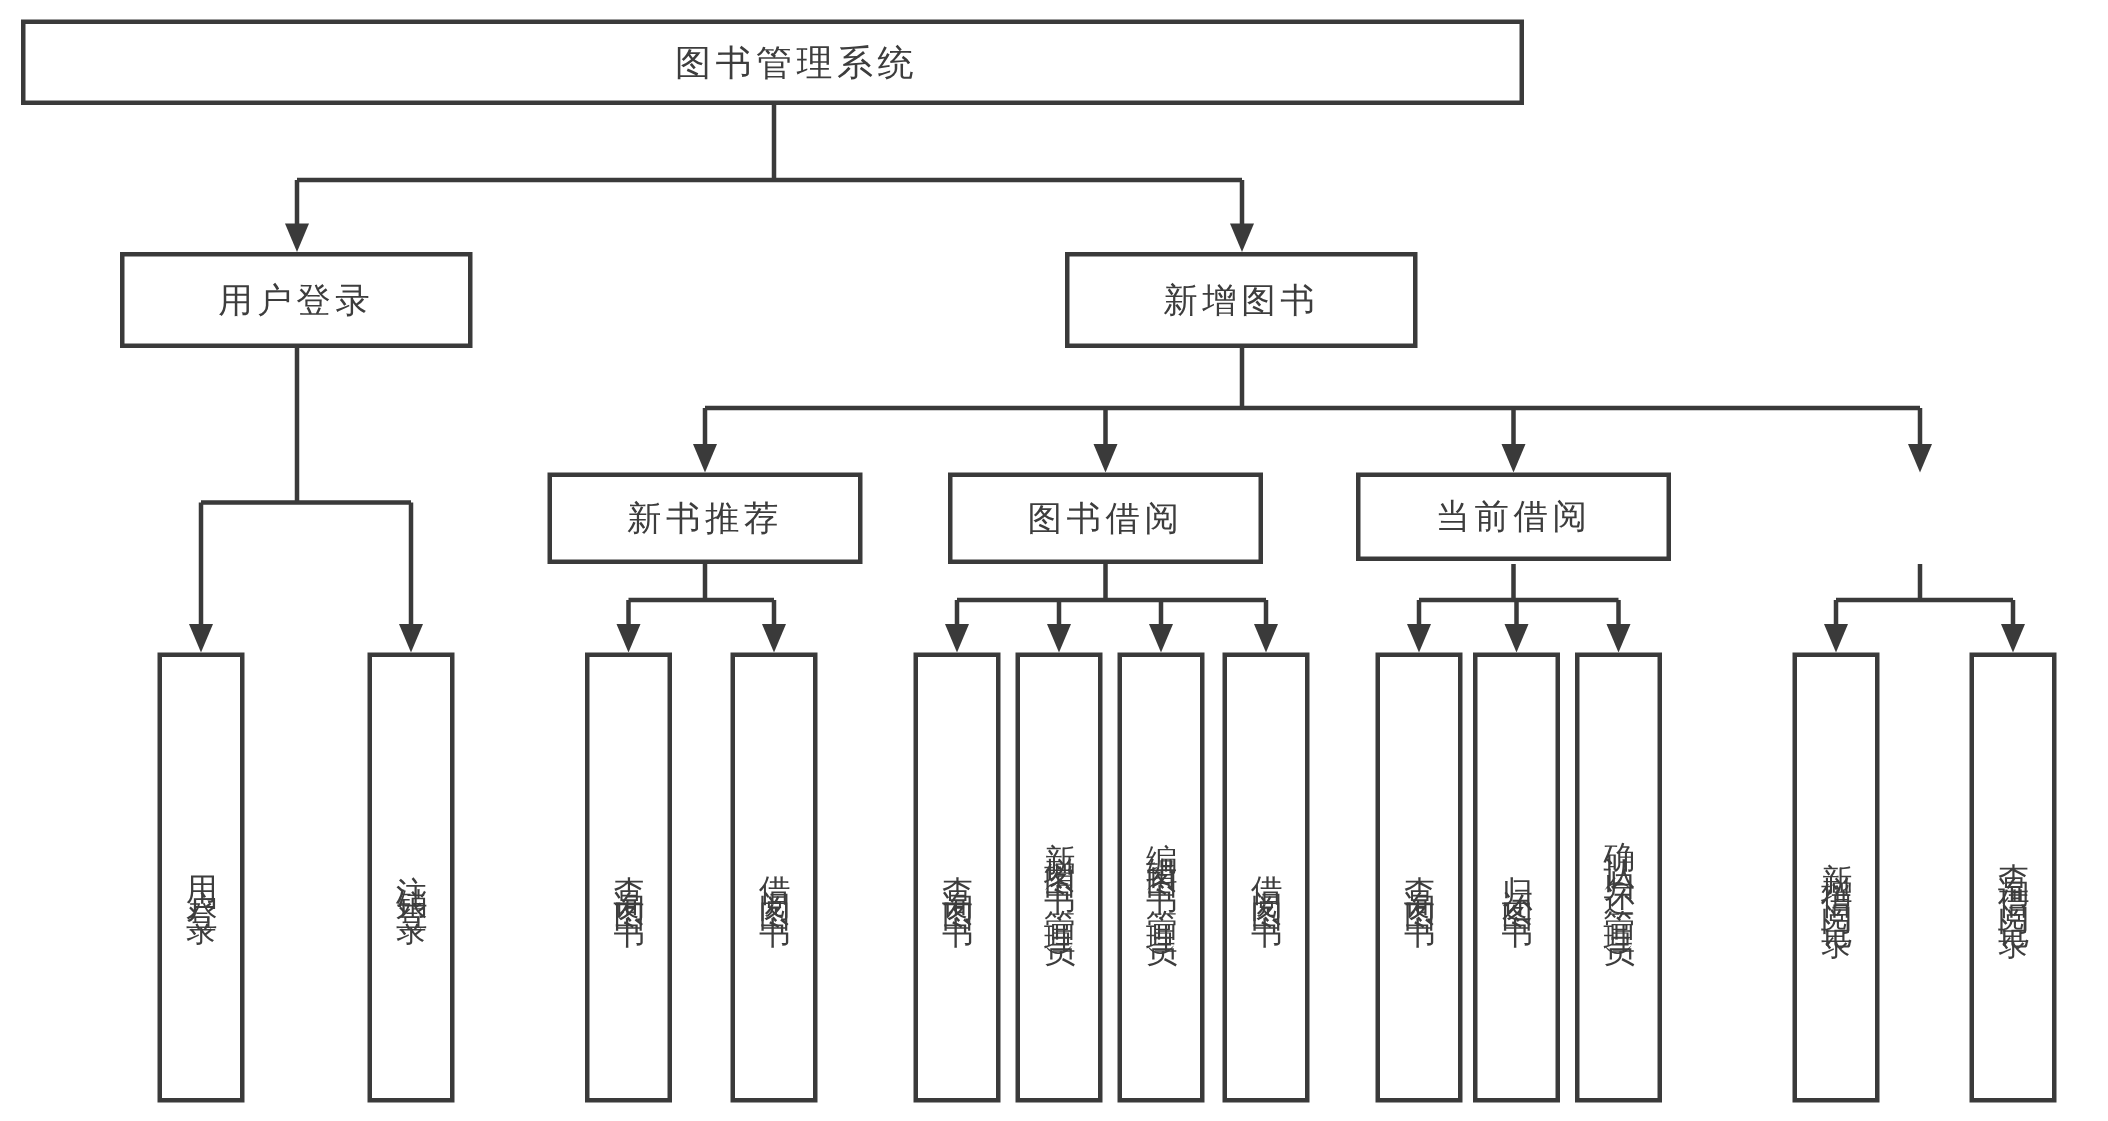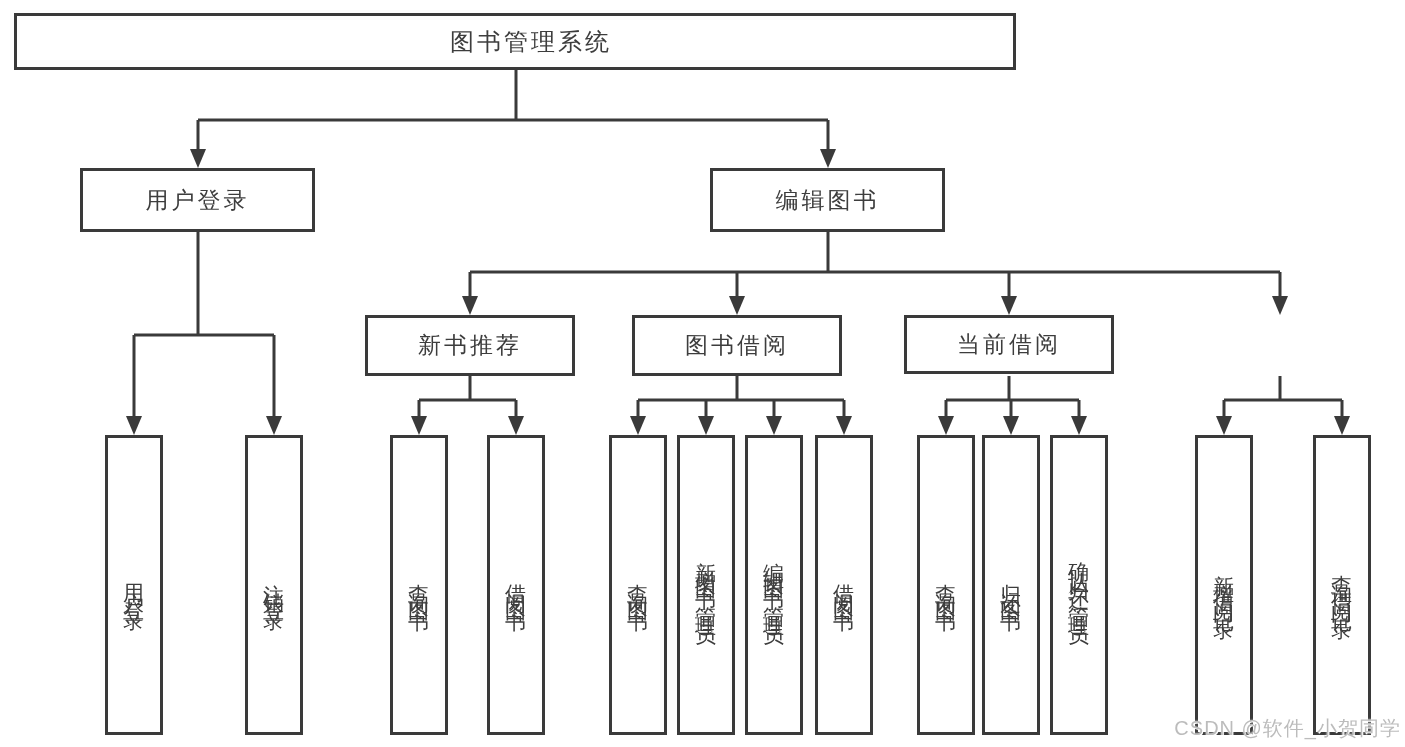--- a/index.html
+++ b/index.html
@@ -88,21 +88,21 @@
   </svg>
 
   <div class="box hbox root-box" style="left:14px;top:13px;width:1002px;height:57px">
     <span>图书管理系统</span>
   </div>
 
   <div class="box hbox" style="left:80px;top:168px;width:235px;height:64px">
     <span>用户登录</span>
   </div>
   <div class="box hbox" style="left:710px;top:168px;width:235px;height:64px">
-    <span>编辑图书</span>
+    <span>新增图书</span>
   </div>
 
   <div class="box hbox" style="left:632px;top:315px;width:210px;height:61px">
     <span>图书借阅</span>
   </div>
   <div class="box hbox" style="left:365px;top:315px;width:210px;height:61px">
     <span>新书推荐</span>
   </div>
   <div class="box hbox" style="left:904px;top:315px;width:210px;height:59px">
     <span>当前借阅</span>
@@ -145,15 +145,14 @@
     <span class="vtext">确认归还（管理员）</span>
   </div>
 
   <div class="box leaf" style="left:1195px">
     <span class="vtext">新增借阅记录</span>
   </div>
   <div class="box leaf" style="left:1313px">
     <span class="vtext">查询借阅记录</span>
   </div>
 
-  <div class="watermark">CSDN @软件_小贺同学</div>
 
 </div>
 
 </body></html>

